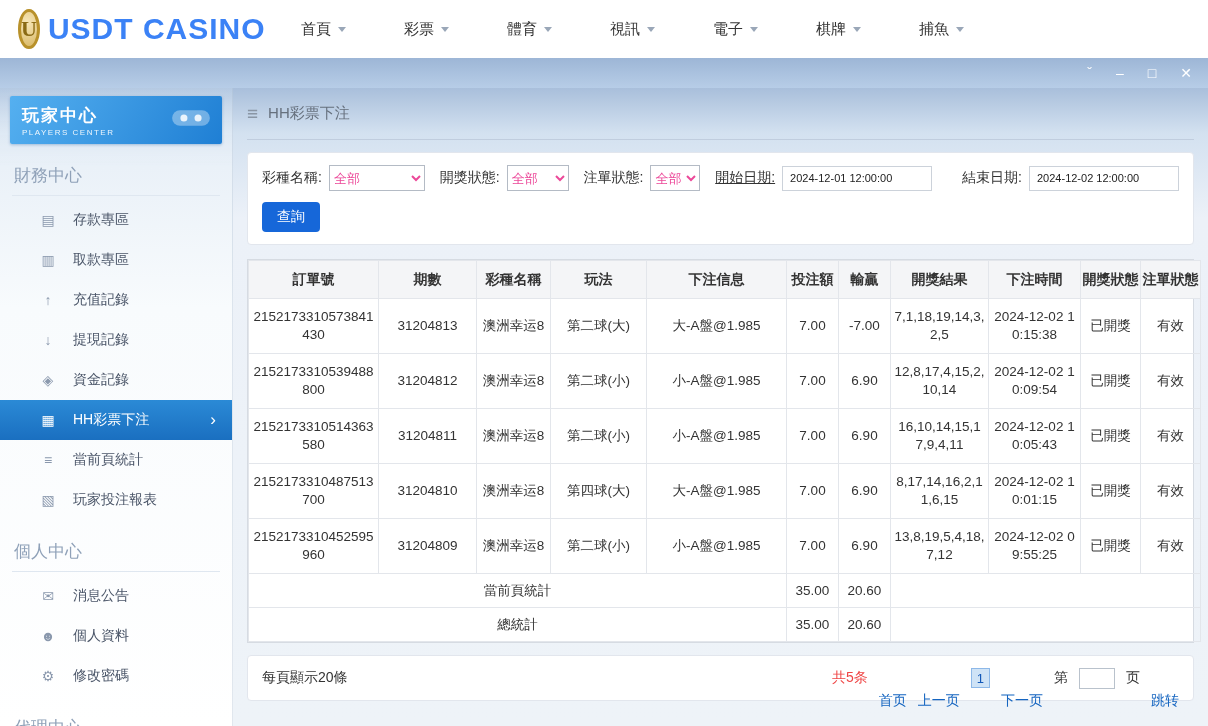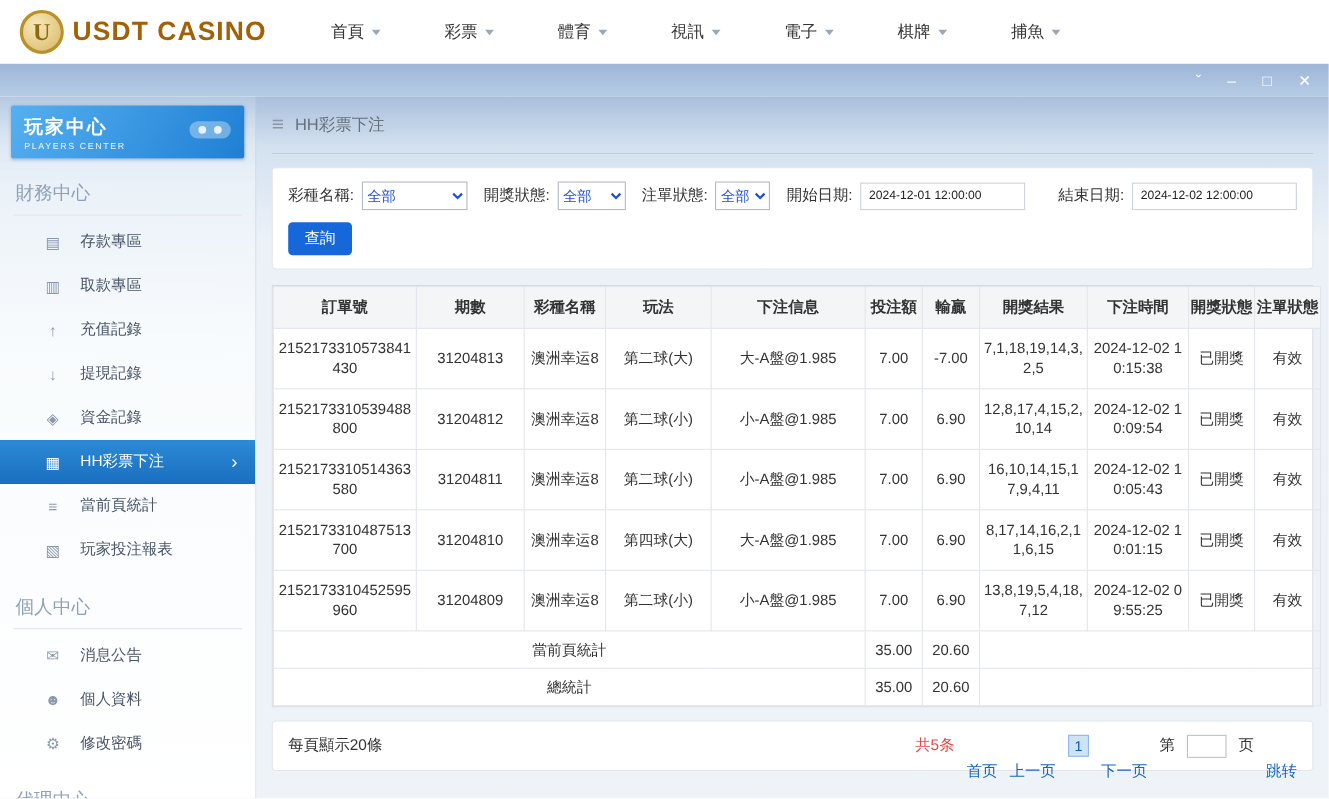--- a/index.html
+++ b/index.html
@@ -13,21 +13,21 @@
   
   .topbar { height:58px; display:flex; align-items:center; background:#fff; padding:0 18px; }
   .logo { display:flex; align-items:center; gap:8px; width:235px; }
   .logo-emblem {
     width:40px; height:40px; border-radius:50%;
     border:3px solid #b8912a; color:#8a6a14;
     background:radial-gradient(circle at 35% 30%, #f7e7b8, #d9b968);
     display:flex; align-items:center; justify-content:center;
     font-weight:bold; font-size:22px; font-family:"Liberation Serif",serif;
   }
-  .logo-text { font-size:24px; font-weight:bold; color:#a16207; letter-spacing:1px; white-space:nowrap; }
+  .logo-text { font-size:30px; font-weight:bold; color:#3b82f6; letter-spacing:1px; white-space:nowrap; }
   .mainnav { flex:1; display:flex; gap:58px; padding-left:48px; }
   .nav-item { display:flex; align-items:center; gap:7px; font-size:15px; color:#333; cursor:pointer; white-space:nowrap; }
   .caret { width:0; height:0; border-left:4px solid transparent; border-right:4px solid transparent; border-top:5px solid #9aa7b8; }
 
   
   .bluebar {
     height:30px; background:linear-gradient(180deg,#9db6d6,#b7cde7);
     display:flex; justify-content:flex-end; align-items:center; padding:0 16px; gap:24px;
   }
   .winbtn { color:#fff; font-size:14px; line-height:1; cursor:pointer; }
@@ -70,21 +70,21 @@
   .main { flex:1; padding:0 14px; overflow:hidden; }
   .breadcrumb {
     height:52px; display:flex; align-items:center; gap:10px;
     color:#66707d; font-size:15px; border-bottom:1px solid rgba(160,175,195,.4);
   }
   .ham { font-size:19px; color:#8a96a5; }
 
   .filter-panel { margin-top:12px; background:#fff; border:1px solid #e2e6ed; border-radius:4px; padding:12px 14px 12px 14px; }
   .filter-row { display:flex; align-items:center; gap:7px; font-size:14px; color:#333; }
   .filter-row .flabel { white-space:nowrap; }
-  .filter-row select { height:26px; border:1px solid #b4bbc5; background:#fff; font-size:13px; color:#1d4ed8; }
+  .filter-row select { height:26px; border:1px solid #b4bbc5; background:#fff; font-size:13px; color:#ec4899; }
   .sel-lottery { width:112px; }
   .sel-draw { width:72px; }
   .sel-bet { width:58px; }
   .date-input { width:150px; height:25px; border:1px solid #ccd2da; font-size:11px; padding:0 7px; color:#222; }
   .search-btn {
     margin-top:11px; background:#1667d9; color:#fff; border:none; border-radius:4px;
     height:30px; width:58px; font-size:14px; cursor:pointer;
   }
 
   .table-wrap { margin-top:14px; background:#fff; border:1px solid #d6dbe2; }
@@ -239,21 +239,21 @@
           <option>全部</option>
         </select>
         <span class="flabel" style="margin-left:8px;">開獎狀態:</span>
         <select class="sel-draw">
           <option>全部</option>
         </select>
         <span class="flabel" style="margin-left:8px;">注單狀態:</span>
         <select class="sel-bet">
           <option>全部</option>
         </select>
-        <span class="flabel" style="margin-left:8px;">開始日期:</span>
+        <span class="flabel" style="margin-left:8px;text-decoration:underline;">開始日期:</span>
         <input type="text" class="date-input" value="2024-12-01 12:00:00" style="">
         <span class="flabel" style="margin-left:23px;">結束日期:</span>
         <input type="text" class="date-input" value="2024-12-02 12:00:00" style="">
       </div>
       <button class="search-btn">查詢</button>
     </section>
 
     <section class="table-wrap">
       <table>
         <colgroup>

